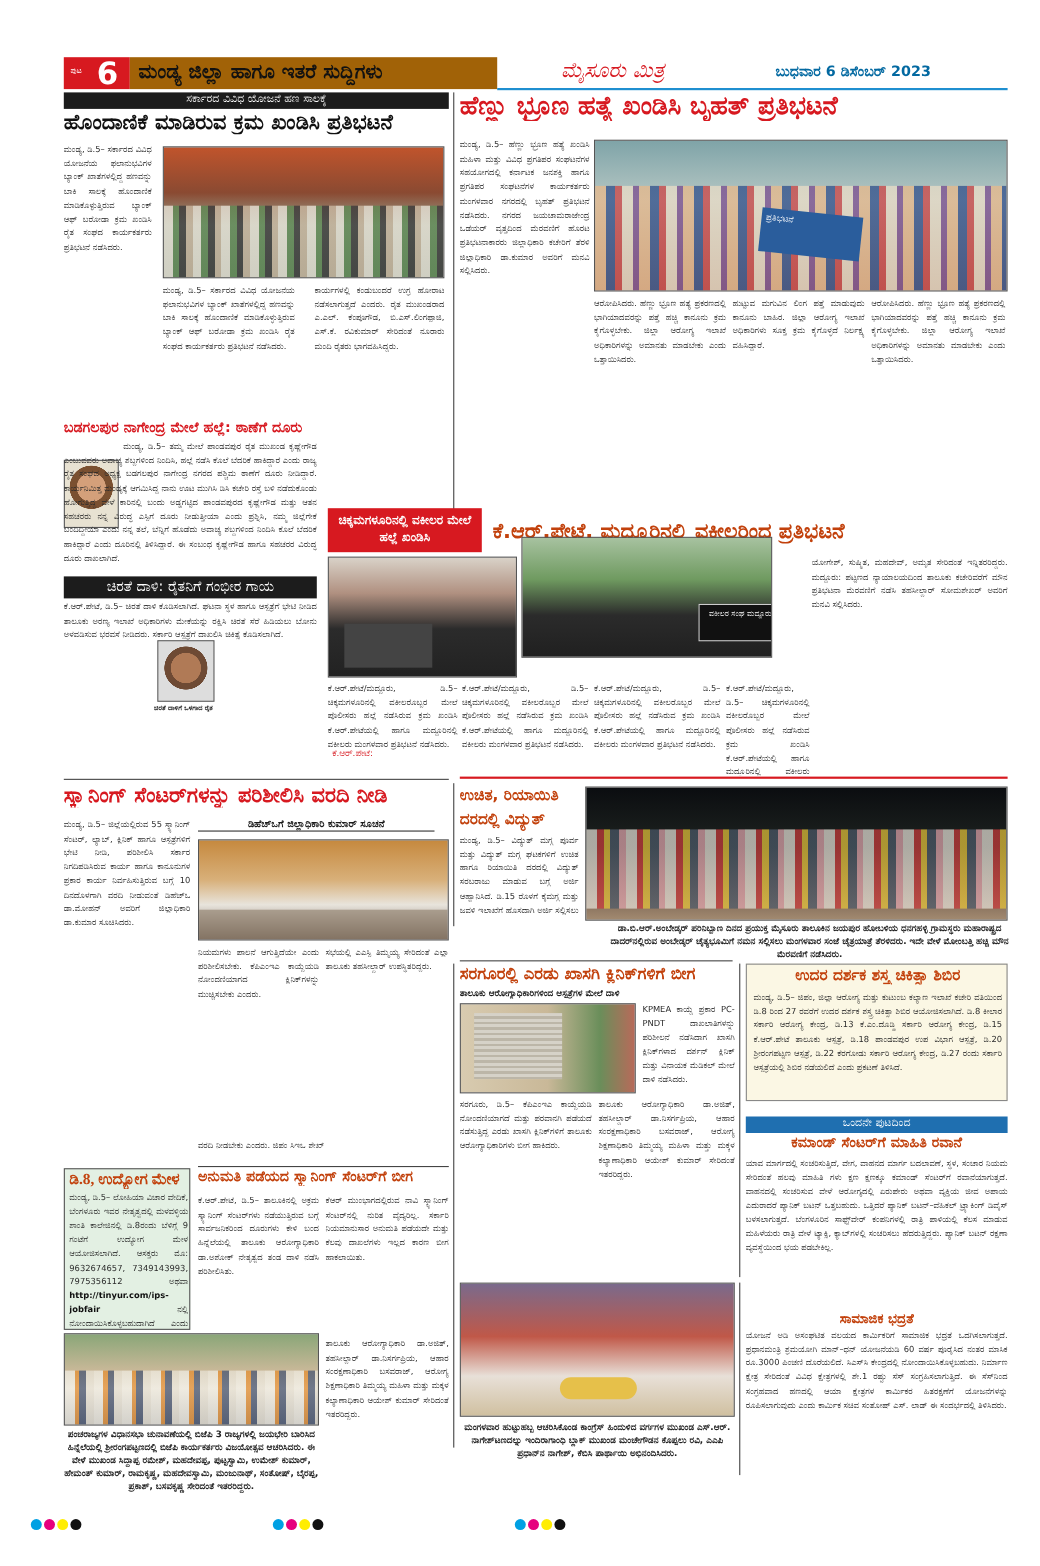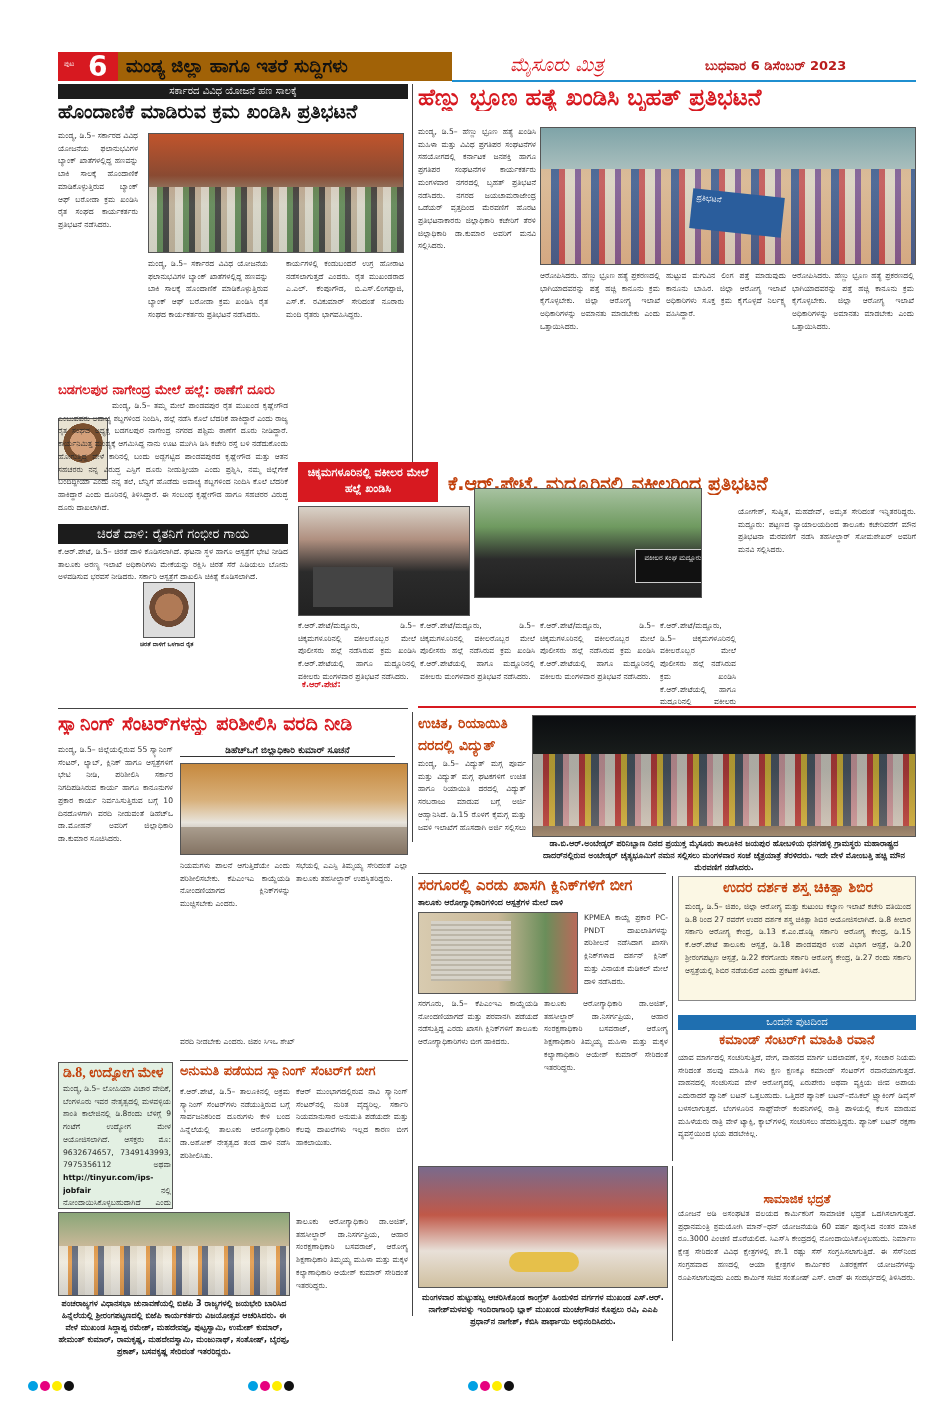--- a/index.html
+++ b/index.html
@@ -19,21 +19,21 @@
 
 <div class="abs" style="left:0;top:0;width:945px;height:82px;">
   <div class="abs" style="left:58px;top:52px;width:60px;height:29px;background:#d71920;">
     <span class="abs" style="left:6px;top:8px;font-size:7px;color:#fff;">ಪುಟ</span>
     <span class="abs" style="left:30px;top:-2px;font-size:28px;font-weight:bold;color:#fff;">6</span>
   </div>
   <div class="abs" style="left:118px;top:52px;width:334px;height:29px;background:#a16207;">
     <span class="abs" style="left:8px;top:3px;font-size:18px;font-weight:bold;color:#111;white-space:nowrap;">ಮಂಡ್ಯ ಜಿಲ್ಲಾ ಹಾಗೂ ಇತರೆ ಸುದ್ದಿಗಳು</span>
   </div>
   <span class="abs" style="left:510px;top:53px;font-size:19px;font-weight:normal;color:#d71920;font-style:italic;white-space:nowrap;">ಮೈಸೂರು ಮಿತ್ರ</span>
-  <span class="abs" style="left:705px;top:58px;font-size:13px;font-weight:bold;color:#b91c1c;white-space:nowrap;">ಬುಧವಾರ 6 ಡಿಸೆಂಬರ್ 2023</span>
+  <span class="abs" style="left:705px;top:58px;font-size:13px;font-weight:bold;color:#0369a1;white-space:nowrap;">ಬುಧವಾರ 6 ಡಿಸೆಂಬರ್ 2023</span>
   <div class="abs" style="left:452px;top:80px;width:464px;height:2px;background:#1f8fd0;"></div>
 </div>
 
 <div class="abs" style="left:58px;top:84px;width:350px;height:15px;background:#1c1c1c;">
   <span class="abs" style="left:0;width:100%;top:1px;text-align:center;font-size:10px;color:#fff;white-space:nowrap;">ಸರ್ಕಾರದ ವಿವಿಧ ಯೋಜನೆ ಹಣ ಸಾಲಕ್ಕೆ</span>
 </div>
 <div class="abs" style="left:58px;top:100px;width:352px;font-size:19px;font-weight:bold;color:#111;white-space:nowrap;overflow:hidden;">ಹೊಂದಾಣಿಕೆ ಮಾಡಿರುವ ಕ್ರಮ ಖಂಡಿಸಿ ಪ್ರತಿಭಟನೆ</div>
 <div class="abs bodytext" style="left:58px;top:130px;width:80px;height:250px;">ಮಂಡ್ಯ, ಡಿ.5– ಸರ್ಕಾರದ ವಿವಿಧ ಯೋಜನೆಯ ಫಲಾನುಭವಿಗಳ ಬ್ಯಾಂಕ್ ಖಾತೆಗಳಲ್ಲಿದ್ದ ಹಣವನ್ನು ಬಾಕಿ ಸಾಲಕ್ಕೆ ಹೊಂದಾಣಿಕೆ ಮಾಡಿಕೊಳ್ಳುತ್ತಿರುವ ಬ್ಯಾಂಕ್ ಆಫ್ ಬರೋಡಾ ಕ್ರಮ ಖಂಡಿಸಿ ರೈತ ಸಂಘದ ಕಾರ್ಯಕರ್ತರು ಪ್ರತಿಭಟನೆ ನಡೆಸಿದರು.</div>
 <div class="abs photo" style="left:148px;top:133px;width:256px;height:120px;background:linear-gradient(180deg,#c0542c 0%,#8a4a32 35%,#9aa18f 60%,#6c7a6a 100%);">
   <div class="abs" style="left:0;bottom:0;width:100%;height:55%;background:repeating-linear-gradient(90deg,#e8e4d8 0 8px,#5f8a55 8px 14px,#3b3b3b 14px 20px,#c9b7a0 20px 26px);opacity:.8;"></div>
@@ -73,21 +73,21 @@
 <div class="abs photo" style="left:298px;top:506px;width:172px;height:110px;background:linear-gradient(180deg,#d9d2c8 0%,#b09080 30%,#2b2b2b 60%,#222 100%);">
   <div class="abs" style="left:14px;top:60px;width:80px;height:40px;background:#444;"></div>
 </div>
 <div class="abs photo" style="left:474px;top:488px;width:228px;height:110px;background:linear-gradient(180deg,#a7c2a0 0%,#6f9a60 35%,#2b2b2b 65%,#202020 100%);">
   <div class="abs" style="left:160px;top:60px;width:74px;height:34px;background:#111;border:1px solid #ccc;">
     <span class="abs" style="left:3px;top:4px;width:68px;font-size:7px;color:#fff;text-align:center;">ವಕೀಲರ ಸಂಘ ಮದ್ದೂರು</span>
   </div>
 </div>
 <div class="abs bodytext" style="left:738px;top:506px;width:178px;height:200px;">ಯೋಗೇಶ್, ಸುಷ್ಮಿತ, ಮಹದೇವ್, ಅಮೃತ ಸೇರಿದಂತೆ ಇನ್ನಿತರರಿದ್ದರು. ಮದ್ದೂರು: ಪಟ್ಟಣದ ನ್ಯಾಯಾಲಯದಿಂದ ತಾಲೂಕು ಕಚೇರಿವರೆಗೆ ಮೌನ ಪ್ರತಿಭಟನಾ ಮೆರವಣಿಗೆ ನಡೆಸಿ ತಹಸೀಲ್ದಾರ್ ಸೋಮಶೇಖರ್ ಅವರಿಗೆ ಮನವಿ ಸಲ್ಲಿಸಿದರು.</div>
 <div class="abs bodytext" style="left:298px;top:620px;width:118px;height:85px;">ಕೆ.ಆರ್.ಪೇಟೆ/ಮದ್ದೂರು, ಡಿ.5– ಚಿಕ್ಕಮಗಳೂರಿನಲ್ಲಿ ವಕೀಲರೊಬ್ಬರ ಮೇಲೆ ಪೊಲೀಸರು ಹಲ್ಲೆ ನಡೆಸಿರುವ ಕ್ರಮ ಖಂಡಿಸಿ ಕೆ.ಆರ್.ಪೇಟೆಯಲ್ಲಿ ಹಾಗೂ ಮದ್ದೂರಿನಲ್ಲಿ ವಕೀಲರು ಮಂಗಳವಾರ ಪ್ರತಿಭಟನೆ ನಡೆಸಿದರು.</div>
-<span class="abs" style="left:302px;top:680px;font-size:8px;font-weight:bold;color:#d71920;">ಕೆ.ಆರ್.ಪೇಟೆ:</span>
+<span class="abs" style="left:302px;top:680px;font-size:8px;font-weight:normal;color:#d71920;">ಕೆ.ಆರ್.ಪೇಟೆ:</span>
 <div class="abs bodytext" style="left:420px;top:620px;width:115px;height:85px;">ಕೆ.ಆರ್.ಪೇಟೆ/ಮದ್ದೂರು, ಡಿ.5– ಚಿಕ್ಕಮಗಳೂರಿನಲ್ಲಿ ವಕೀಲರೊಬ್ಬರ ಮೇಲೆ ಪೊಲೀಸರು ಹಲ್ಲೆ ನಡೆಸಿರುವ ಕ್ರಮ ಖಂಡಿಸಿ ಕೆ.ಆರ್.ಪೇಟೆಯಲ್ಲಿ ಹಾಗೂ ಮದ್ದೂರಿನಲ್ಲಿ ವಕೀಲರು ಮಂಗಳವಾರ ಪ್ರತಿಭಟನೆ ನಡೆಸಿದರು.</div>
 <div class="abs bodytext" style="left:540px;top:620px;width:115px;height:85px;">ಕೆ.ಆರ್.ಪೇಟೆ/ಮದ್ದೂರು, ಡಿ.5– ಚಿಕ್ಕಮಗಳೂರಿನಲ್ಲಿ ವಕೀಲರೊಬ್ಬರ ಮೇಲೆ ಪೊಲೀಸರು ಹಲ್ಲೆ ನಡೆಸಿರುವ ಕ್ರಮ ಖಂಡಿಸಿ ಕೆ.ಆರ್.ಪೇಟೆಯಲ್ಲಿ ಹಾಗೂ ಮದ್ದೂರಿನಲ್ಲಿ ವಕೀಲರು ಮಂಗಳವಾರ ಪ್ರತಿಭಟನೆ ನಡೆಸಿದರು.</div>
 <div class="abs bodytext" style="left:660px;top:620px;width:76px;height:85px;">ಕೆ.ಆರ್.ಪೇಟೆ/ಮದ್ದೂರು, ಡಿ.5– ಚಿಕ್ಕಮಗಳೂರಿನಲ್ಲಿ ವಕೀಲರೊಬ್ಬರ ಮೇಲೆ ಪೊಲೀಸರು ಹಲ್ಲೆ ನಡೆಸಿರುವ ಕ್ರಮ ಖಂಡಿಸಿ ಕೆ.ಆರ್.ಪೇಟೆಯಲ್ಲಿ ಹಾಗೂ ಮದ್ದೂರಿನಲ್ಲಿ ವಕೀಲರು ಮಂಗಳವಾರ ಪ್ರತಿಭಟನೆ ನಡೆಸಿದರು.</div>
 <div class="abs" style="left:418px;top:706px;width:498px;height:2px;background:#d71920;"></div>
 
 <div class="abs hrule" style="left:58px;top:708px;width:350px;"></div>
 <div class="abs hl-red" style="left:58px;top:712px;width:350px;font-size:19px;white-space:nowrap;overflow:hidden;">ಸ್ಕ್ಯಾನಿಂಗ್ ಸೆಂಟರ್‌ಗಳನ್ನು ಪರಿಶೀಲಿಸಿ ವರದಿ ನೀಡಿ</div>
 <div class="abs bodytext" style="left:58px;top:744px;width:115px;height:300px;">ಮಂಡ್ಯ, ಡಿ.5– ಜಿಲ್ಲೆಯಲ್ಲಿರುವ 55 ಸ್ಕ್ಯಾನಿಂಗ್ ಸೆಂಟರ್, ಲ್ಯಾಬ್, ಕ್ಲಿನಿಕ್ ಹಾಗೂ ಆಸ್ಪತ್ರೆಗಳಿಗೆ ಭೇಟಿ ನೀಡಿ, ಪರಿಶೀಲಿಸಿ ಸರ್ಕಾರ ನಿಗದಿಪಡಿಸಿರುವ ಕಾರ್ಯ ಹಾಗೂ ಕಾನೂನುಗಳ ಪ್ರಕಾರ ಕಾರ್ಯ ನಿರ್ವಹಿಸುತ್ತಿರುವ ಬಗ್ಗೆ 10 ದಿನದೊಳಗಾಗಿ ವರದಿ ನೀಡುವಂತೆ ಡಿಹೆಚ್‌ಒ ಡಾ.ಮೋಹನ್ ಅವರಿಗೆ ಜಿಲ್ಲಾಧಿಕಾರಿ ಡಾ.ಕುಮಾರ ಸೂಚಿಸಿದರು.</div>
 <div class="abs" style="left:180px;top:745px;width:215px;font-size:9px;font-weight:bold;text-align:center;border-bottom:1px solid #333;white-space:nowrap;overflow:hidden;">ಡಿಹೆಚ್‌ಒಗೆ ಜಿಲ್ಲಾಧಿಕಾರಿ ಕುಮಾರ್ ಸೂಚನೆ</div>
 <div class="abs photo" style="left:180px;top:763px;width:228px;height:92px;background:linear-gradient(180deg,#c6893e 0%,#d8b07a 40%,#e8e4dc 65%,#7a6a60 100%);">
@@ -97,21 +97,21 @@
 <div class="abs bodytext" style="left:296px;top:860px;width:112px;height:185px;">ಸಭೆಯಲ್ಲಿ ಎಎಸ್ಪಿ ತಿಮ್ಮಯ್ಯ ಸೇರಿದಂತೆ ಎಲ್ಲಾ ತಾಲೂಕು ತಹಸೀಲ್ದಾರ್ ಉಪಸ್ಥಿತರಿದ್ದರು.</div>
 <div class="abs bodytext" style="left:180px;top:1036px;width:115px;height:12px;">ವರದಿ ನೀಡಬೇಕು ಎಂದರು. ಜಿಪಂ ಸಿಇಒ ಶೇಖ್ ತನ್ವೀರ್ ಆಸಿಫ್</div>
 
 <div class="abs vrule" style="left:412px;top:712px;height:130px;"></div>
 
 <div class="abs hl-blk" style="left:418px;top:712px;width:108px;font-size:14px;line-height:22px;text-align:left;">ಉಚಿತ, ರಿಯಾಯಿತಿ ದರದಲ್ಲಿ ವಿದ್ಯುತ್</div>
 <div class="abs bodytext" style="left:418px;top:758px;width:108px;height:78px;">ಮಂಡ್ಯ, ಡಿ.5– ವಿದ್ಯುತ್ ಮಗ್ಗ ಪೂರ್ವ ಮತ್ತು ವಿದ್ಯುತ್ ಮಗ್ಗ ಘಟಕಗಳಿಗೆ ಉಚಿತ ಹಾಗೂ ರಿಯಾಯಿತಿ ದರದಲ್ಲಿ ವಿದ್ಯುತ್ ಸರಬರಾಜು ಮಾಡುವ ಬಗ್ಗೆ ಅರ್ಜಿ ಆಹ್ವಾನಿಸಿದೆ. ಡಿ.15 ರೊಳಗೆ ಕೈಮಗ್ಗ ಮತ್ತು ಜವಳಿ ಇಲಾಖೆಗೆ ಹೊಸದಾಗಿ ಅರ್ಜಿ ಸಲ್ಲಿಸಲು ಸೂಚಿಸಿದೆ. ಹೆಚ್ಚಿನ ವಿವರಗಳಿಗೆ ಕೈಮಗ್ಗ ಮತ್ತು ಜವಳಿ ಇಲಾಖೆ ಸಂಪರ್ಕಿಸಲು(08232-222366) ಪ್ರಕಟಣೆ ತಿಳಿಸಿದೆ.</div>
 <div class="abs photo" style="left:532px;top:715px;width:384px;height:122px;background:linear-gradient(180deg,#0b0d10 0%,#1e2320 45%,#6a5448 75%,#a28a70 100%);">
   <div class="abs" style="left:0;bottom:10px;width:100%;height:60%;background:repeating-linear-gradient(90deg,#e9e4da 0 10px,#cc3b3b 10px 16px,#e9c63a 16px 22px,#4c5a6a 22px 30px,#e4a8b0 30px 36px);opacity:.7;"></div>
 </div>
-<div class="abs cap" style="left:532px;top:838px;width:384px;height:36px;font-weight:bold;">ಡಾ.ಬಿ.ಆರ್.ಅಂಬೇಡ್ಕರ್ ಪರಿನಿಬ್ಬಾಣ ದಿನದ ಪ್ರಯುಕ್ತ ಮೈಸೂರು ತಾಲೂಕಿನ ಜಯಪುರ ಹೋಬಳಿಯ ಧನಗಹಳ್ಳಿ ಗ್ರಾಮಸ್ಥರು ಮಹಾರಾಷ್ಟ್ರದ ದಾದರ್‌ನಲ್ಲಿರುವ ಅಂಬೇಡ್ಕರ್ ಚೈತ್ಯಭೂಮಿಗೆ ನಮನ ಸಲ್ಲಿಸಲು ಮಂಗಳವಾರ ಸಂಜೆ ಚೈತ್ರಯಾತ್ರೆ ತೆರಳಿದರು. ಇದೇ ವೇಳೆ ಮೋಂಬತ್ತಿ ಹಚ್ಚಿ ಮೌನ ಮೆರವಣಿಗೆ ನಡೆಸಿದರು.</div>
+<div class="abs cap" style="left:544px;top:838px;width:384px;height:36px;font-weight:bold;">ಡಾ.ಬಿ.ಆರ್.ಅಂಬೇಡ್ಕರ್ ಪರಿನಿಬ್ಬಾಣ ದಿನದ ಪ್ರಯುಕ್ತ ಮೈಸೂರು ತಾಲೂಕಿನ ಜಯಪುರ ಹೋಬಳಿಯ ಧನಗಹಳ್ಳಿ ಗ್ರಾಮಸ್ಥರು ಮಹಾರಾಷ್ಟ್ರದ ದಾದರ್‌ನಲ್ಲಿರುವ ಅಂಬೇಡ್ಕರ್ ಚೈತ್ಯಭೂಮಿಗೆ ನಮನ ಸಲ್ಲಿಸಲು ಮಂಗಳವಾರ ಸಂಜೆ ಚೈತ್ರಯಾತ್ರೆ ತೆರಳಿದರು. ಇದೇ ವೇಳೆ ಮೋಂಬತ್ತಿ ಹಚ್ಚಿ ಮೌನ ಮೆರವಣಿಗೆ ನಡೆಸಿದರು.</div>
 
 <div class="abs hrule" style="left:418px;top:873px;width:248px;"></div>
 <div class="abs hl-blk" style="left:418px;top:876px;width:250px;font-size:15px;white-space:nowrap;overflow:hidden;">ಸರಗೂರಲ್ಲಿ ಎರಡು ಖಾಸಗಿ ಕ್ಲಿನಿಕ್‌ಗಳಿಗೆ ಬೀಗ</div>
 <div class="abs" style="left:418px;top:898px;width:250px;font-size:8px;font-weight:bold;white-space:nowrap;overflow:hidden;">ತಾಲೂಕು ಆರೋಗ್ಯಾಧಿಕಾರಿಗಳಿಂದ ಆಸ್ಪತ್ರೆಗಳ ಮೇಲೆ ದಾಳಿ</div>
 <div class="abs photo" style="left:418px;top:912px;width:160px;height:82px;background:linear-gradient(90deg,#d8cbb0 0%,#c9b898 50%,#6a8e5a 80%,#b86a5a 100%);">
   <div class="abs" style="left:12px;top:8px;width:80px;height:60px;background:repeating-linear-gradient(180deg,#d6d2c8 0 3px,#bcb6a8 3px 5px);"></div>
 </div>
 <div class="abs bodytext" style="left:584px;top:912px;width:84px;height:82px;">KPMEA ಕಾಯ್ದೆ ಪ್ರಕಾರ PC-PNDT ದಾಖಲಾತಿಗಳನ್ನು ಪರಿಶೀಲನೆ ನಡೆಸಿದಾಗ ಖಾಸಗಿ ಕ್ಲಿನಿಕ್‌ಗಳಾದ ದರ್ಶನ್ ಕ್ಲಿನಿಕ್ ಮತ್ತು ವಿನಾಯಕ ಮೆಡಿಕಲ್ ಮೇಲೆ ದಾಳಿ ನಡೆಸಿದರು.</div>
 <div class="abs bodytext" style="left:418px;top:998px;width:120px;height:160px;">ಸರಗೂರು, ಡಿ.5– ಕೆಪಿಎಂಇಎ ಕಾಯ್ದೆಯಡಿ ನೋಂದಣಿಯಾಗದೆ ಮತ್ತು ಪರವಾನಗಿ ಪಡೆಯದೆ ನಡೆಸುತ್ತಿದ್ದ ಎರಡು ಖಾಸಗಿ ಕ್ಲಿನಿಕ್‌ಗಳಿಗೆ ತಾಲೂಕು ಆರೋಗ್ಯಾಧಿಕಾರಿಗಳು ಬೀಗ ಹಾಕಿದರು.</div>
 <div class="abs bodytext" style="left:544px;top:998px;width:124px;height:160px;">ತಾಲೂಕು ಆರೋಗ್ಯಾಧಿಕಾರಿ ಡಾ.ಅಜಿತ್, ತಹಸೀಲ್ದಾರ್ ಡಾ.ನಿಸರ್ಗಪ್ರಿಯ, ಆಹಾರ ಸಂರಕ್ಷಣಾಧಿಕಾರಿ ಬಸವರಾಜ್, ಆರೋಗ್ಯ ಶಿಕ್ಷಣಾಧಿಕಾರಿ ತಿಮ್ಮಯ್ಯ ಮಹಿಳಾ ಮತ್ತು ಮಕ್ಕಳ ಕಲ್ಯಾಣಾಧಿಕಾರಿ ಆಯೇಶ್ ಕುಮಾರ್ ಸೇರಿದಂತೆ ಇತರರಿದ್ದರು.</div>
@@ -149,21 +149,21 @@
 
 <div class="abs photo" style="left:58px;top:1212px;width:232px;height:84px;background:linear-gradient(180deg,#8aa678 0%,#c8b898 40%,#e8e0d0 60%,#8a8a8a 100%);">
   <div class="abs" style="left:0;bottom:0;width:100%;height:60%;background:repeating-linear-gradient(90deg,#f2efe6 0 9px,#e48a2a 9px 13px,#3d4c6c 13px 19px,#e9e4d8 19px 26px);opacity:.7;"></div>
 </div>
 <div class="abs cap" style="left:58px;top:1298px;width:232px;height:62px;font-weight:bold;">ಪಂಚರಾಜ್ಯಗಳ ವಿಧಾನಸಭಾ ಚುನಾವಣೆಯಲ್ಲಿ ಬಿಜೆಪಿ 3 ರಾಜ್ಯಗಳಲ್ಲಿ ಜಯಭೇರಿ ಬಾರಿಸಿದ ಹಿನ್ನೆಲೆಯಲ್ಲಿ ಶ್ರೀರಂಗಪಟ್ಟಣದಲ್ಲಿ ಬಿಜೆಪಿ ಕಾರ್ಯಕರ್ತರು ವಿಜಯೋತ್ಸವ ಆಚರಿಸಿದರು. ಈ ವೇಳೆ ಮುಖಂಡ ಸಿದ್ದಾಪ್ಪ ರಮೇಶ್, ಮಹದೇವಪ್ಪ, ಪುಟ್ಟಸ್ವಾಮಿ, ಉಮೇಶ್ ಕುಮಾರ್, ಹೇಮಂತ್ ಕುಮಾರ್, ರಾಮಕೃಷ್ಣ, ಮಹದೇವಸ್ವಾಮಿ, ಮಂಜುನಾಥ್, ಸಂತೋಷ್, ಬೈರಪ್ಪ, ಪ್ರಕಾಶ್, ಬಸವಕೃಷ್ಣ ಸೇರಿದಂತೆ ಇತರರಿದ್ದರು.</div>
 <div class="abs bodytext" style="left:296px;top:1216px;width:112px;height:120px;">ತಾಲೂಕು ಆರೋಗ್ಯಾಧಿಕಾರಿ ಡಾ.ಅಜಿತ್, ತಹಸೀಲ್ದಾರ್ ಡಾ.ನಿಸರ್ಗಪ್ರಿಯ, ಆಹಾರ ಸಂರಕ್ಷಣಾಧಿಕಾರಿ ಬಸವರಾಜ್, ಆರೋಗ್ಯ ಶಿಕ್ಷಣಾಧಿಕಾರಿ ತಿಮ್ಮಯ್ಯ ಮಹಿಳಾ ಮತ್ತು ಮಕ್ಕಳ ಕಲ್ಯಾಣಾಧಿಕಾರಿ ಆಯೇಶ್ ಕುಮಾರ್ ಸೇರಿದಂತೆ ಇತರರಿದ್ದರು.</div>
 
 <div class="abs photo" style="left:418px;top:1166px;width:250px;height:122px;background:linear-gradient(180deg,#7a6a8c 0%,#c05848 40%,#e8e0d8 70%,#d0c0a0 100%);">
   <div class="abs" style="left:90px;top:85px;width:70px;height:20px;background:#e6c04a;border-radius:10px;"></div>
 </div>
-<div class="abs cap" style="left:418px;top:1292px;width:250px;height:48px;font-weight:bold;">ಮಂಗಳವಾರ ಹುಟ್ಟುಹಬ್ಬ ಆಚರಿಸಿಕೊಂಡ ಕಾಂಗ್ರೆಸ್ ಹಿಂದುಳಿದ ವರ್ಗಗಳ ಮುಖಂಡ ಎಸ್.ಆರ್. ನಾಗೇಶ್‌ಮಳವಳ್ನು ಇಂದಿರಾಗಾಂಧಿ ಬ್ಲಾಕ್ ಮುಖಂಡ ಮಂಚೇಗೌಡನ ಕೊಪ್ಪಲು ರವಿ, ಎಎಪಿ ಪ್ರಧಾನ್‌ನ ನಾಗೇಶ್, ಕೆಬಿಸಿ ಪಾರ್ಥಾಯಿ ಅಭಿನಂದಿಸಿದರು.</div>
+<div class="abs cap" style="left:418px;top:1292px;width:250px;height:48px;font-weight:bold;">ಮಂಗಳವಾರ ಹುಟ್ಟುಹಬ್ಬ ಆಚರಿಸಿಕೊಂಡ ಕಾಂಗ್ರೆಸ್ ಹಿಂದುಳಿದ ವರ್ಗಗಳ ಮುಖಂಡ ಎಸ್.ಆರ್. ನಾಗೇಶ್‌ಟಣದಲ್ನು ಇಂದಿರಾಗಾಂಧಿ ಬ್ಲಾಕ್ ಮುಖಂಡ ಮಂಚೇಗೌಡನ ಕೊಪ್ಪಲು ರವಿ, ಎಎಪಿ ಪ್ರಧಾನ್‌ನ ನಾಗೇಶ್, ಕೆಬಿಸಿ ಪಾರ್ಥಾಯಿ ಅಭಿನಂದಿಸಿದರು.</div>
 <div class="abs vrule" style="left:672px;top:1166px;height:175px;"></div>
 
 <div class="abs" style="left:28px;top:1376px;">
   <span class="dot" style="background:#00a0e3"></span><span class="dot" style="background:#e6007e"></span><span class="dot" style="background:#ffed00"></span><span class="dot" style="background:#111"></span>
 </div>
 <div class="abs" style="left:248px;top:1376px;">
   <span class="dot" style="background:#00a0e3"></span><span class="dot" style="background:#e6007e"></span><span class="dot" style="background:#ffed00"></span><span class="dot" style="background:#111"></span>
 </div>
 <div class="abs" style="left:468px;top:1376px;">
   <span class="dot" style="background:#00a0e3"></span><span class="dot" style="background:#e6007e"></span><span class="dot" style="background:#ffed00"></span><span class="dot" style="background:#111"></span>

